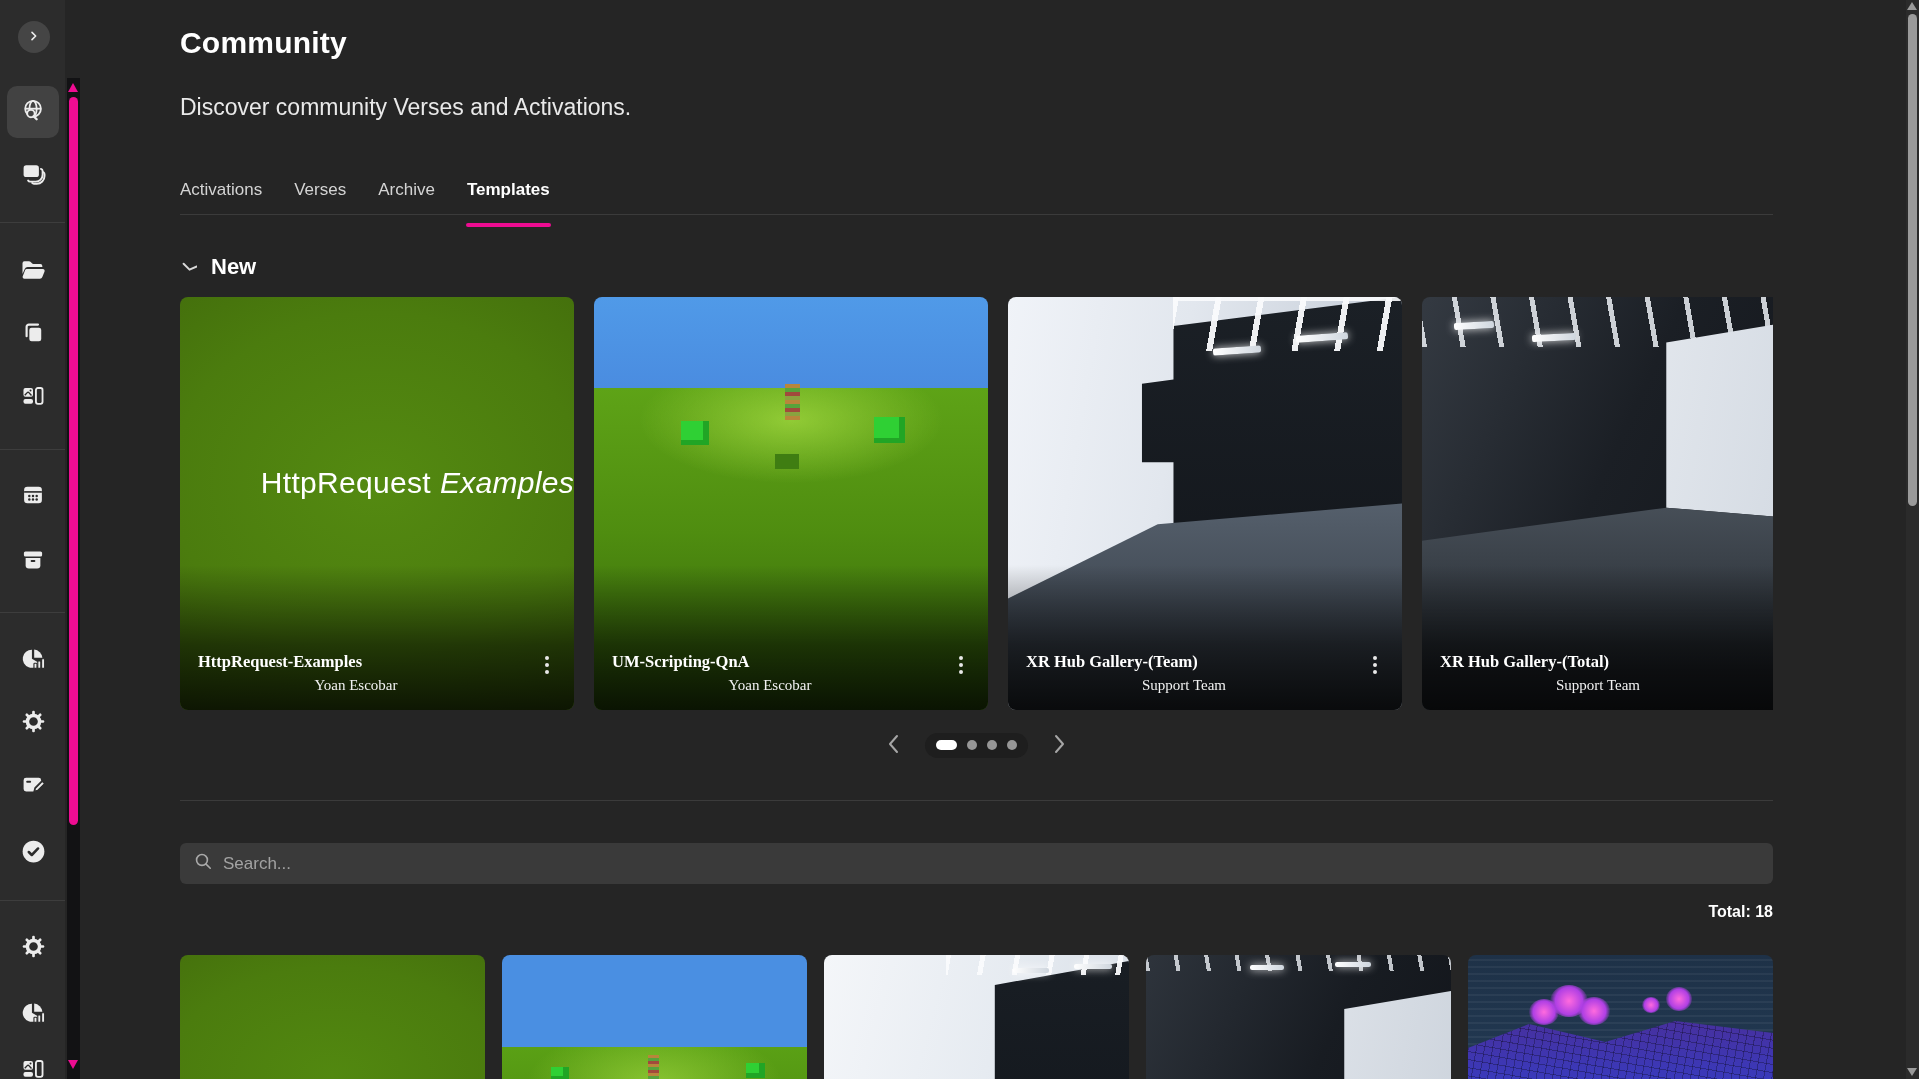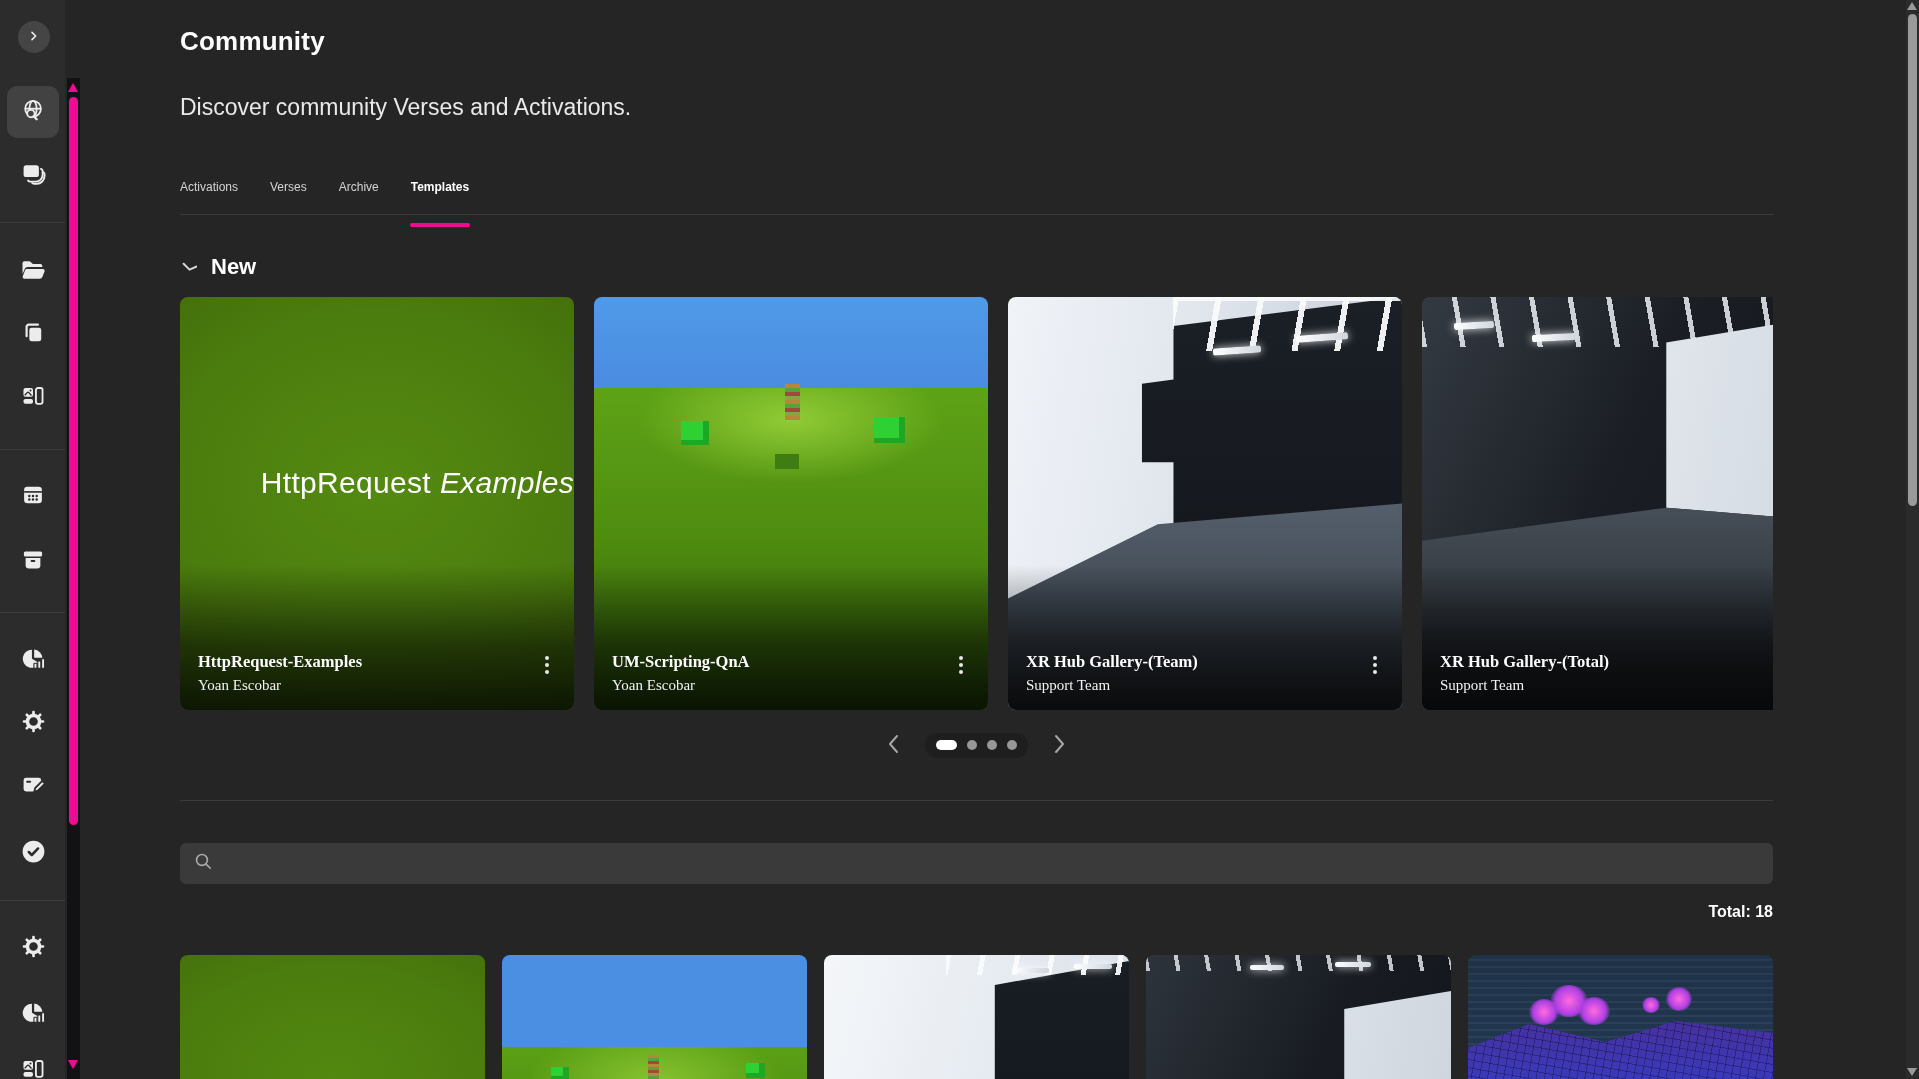--- a/index.html
+++ b/index.html
@@ -17,43 +17,43 @@
 
   
   .lscroll-track { position:absolute; left:67px; top:78px; width:13px; height:1001px; background:#121214; }
   .lscroll-thumb { position:absolute; left:69px; top:97px; width:9px; height:728px; border-radius:5px; background:#ee0c92; }
   .tri-up-pink  { position:absolute; left:68px; top:83px;  width:0; height:0;
                   border-left:5.5px solid transparent; border-right:5.5px solid transparent; border-bottom:9px solid #ee0c92; }
   .tri-dn-pink  { position:absolute; left:68px; top:1060px; width:0; height:0;
                   border-left:5.5px solid transparent; border-right:5.5px solid transparent; border-top:9px solid #ee0c92; }
 
   
-  .page-title    { position:absolute; left:180px; top:26px;  font-size:26px; font-weight:bold; letter-spacing:.2px; }
+  .page-title    { position:absolute; left:180px; top:26px;  font-size:30px; font-weight:bold; letter-spacing:.2px; }
   .page-subtitle { position:absolute; left:180px; top:94px;  font-size:23px; color:#e9e9e9; }
 
   .tabs { position:absolute; left:180px; top:180px; display:flex; gap:32px; height:34px; }
-  .tab  { font-size:12px; color:#d4d4d4; cursor:pointer; position:relative; }
+  .tab  { font-size:17px; color:#d4d4d4; cursor:pointer; position:relative; }
   .tab--active { color:#fff; font-weight:bold; }
   .tab--active::after { content:""; position:absolute; left:-1px; right:-1px; bottom:-13px; height:4px;
                         border-radius:2px; background:#ee0c92; }
   .tabline { position:absolute; left:180px; top:214px; width:1593px; height:1px; background:#3b3b3b; }
 
   .section-head { position:absolute; left:182px; top:254px; display:flex; align-items:center; gap:14px; }
   .section-head .label { font-size:22px; font-weight:bold; }
 
   
   .carousel-viewport { position:absolute; left:180px; top:297px; width:1593px; height:413px; overflow:hidden; }
   .carousel-row { display:flex; gap:20px; }
   .card { position:relative; flex:0 0 394px; width:394px; height:413px; border-radius:8px; overflow:hidden; cursor:pointer; }
   .thumb { position:absolute; inset:0; }
   .card-shade { position:absolute; left:0; right:0; bottom:0; height:145px;
                 background:linear-gradient(180deg, rgba(0,0,0,0) 0%, rgba(0,0,0,.55) 55%, rgba(0,0,0,.8) 100%); }
   .card-label { position:absolute; left:18px; bottom:14px; right:60px;font-family:Liberation Serif, serif; }
   .card-label .t { font-size:16.5px; font-weight:bold; line-height:1.5; }
-  .card-label .a { font-size:15px; color:#f2f2f2; line-height:1.4; }
+  .card-label .a { font-size:15px; color:#f2f2f2; line-height:1.4;text-align:center; }
   .kebab { position:absolute; right:16px; bottom:32px; width:22px; height:26px;
            display:flex; flex-direction:column; align-items:center; justify-content:center; gap:3px; cursor:pointer; }
   .kebab i { width:4px; height:4px; border-radius:50%; background:#e8e8e8; }
 
   
   .th-green { background:radial-gradient(95% 75% at 50% 45%, #548a11 0%, #4b7c0e 55%, #3f670b 100%); }
   .th-green .banner { position:absolute; left:0; right:0; top:41%; text-align:right;
                       font-size:30px; color:#fff; letter-spacing:.3px; }
   .th-green .banner .it { font-style:italic; margin-left:.3em; }
 
@@ -495,20 +495,21 @@
 
 <div class="divider-h"></div>
 
 <div class="searchbar">
   <span>
     <svg width="19" height="19" viewBox="0 0 20 20" fill="none" stroke="#a9a9a9" stroke-width="1.7">
         <circle cx="8.4" cy="8.4" r="5.7"></circle>
         <path d="M12.7 12.7l4.4 4.4" stroke-linecap="round"></path>
       </svg>
   </span>
+  <input type="text" placeholder="Search..." style="">
 </div>
 
 <div class="total">Total: 18</div>
 
 <div class="grid-row">
   <div class="gcard gb-green"></div>
 
   <div class="gcard gb-field">
     <div class="sky"></div>
       <div class="ground"></div>

